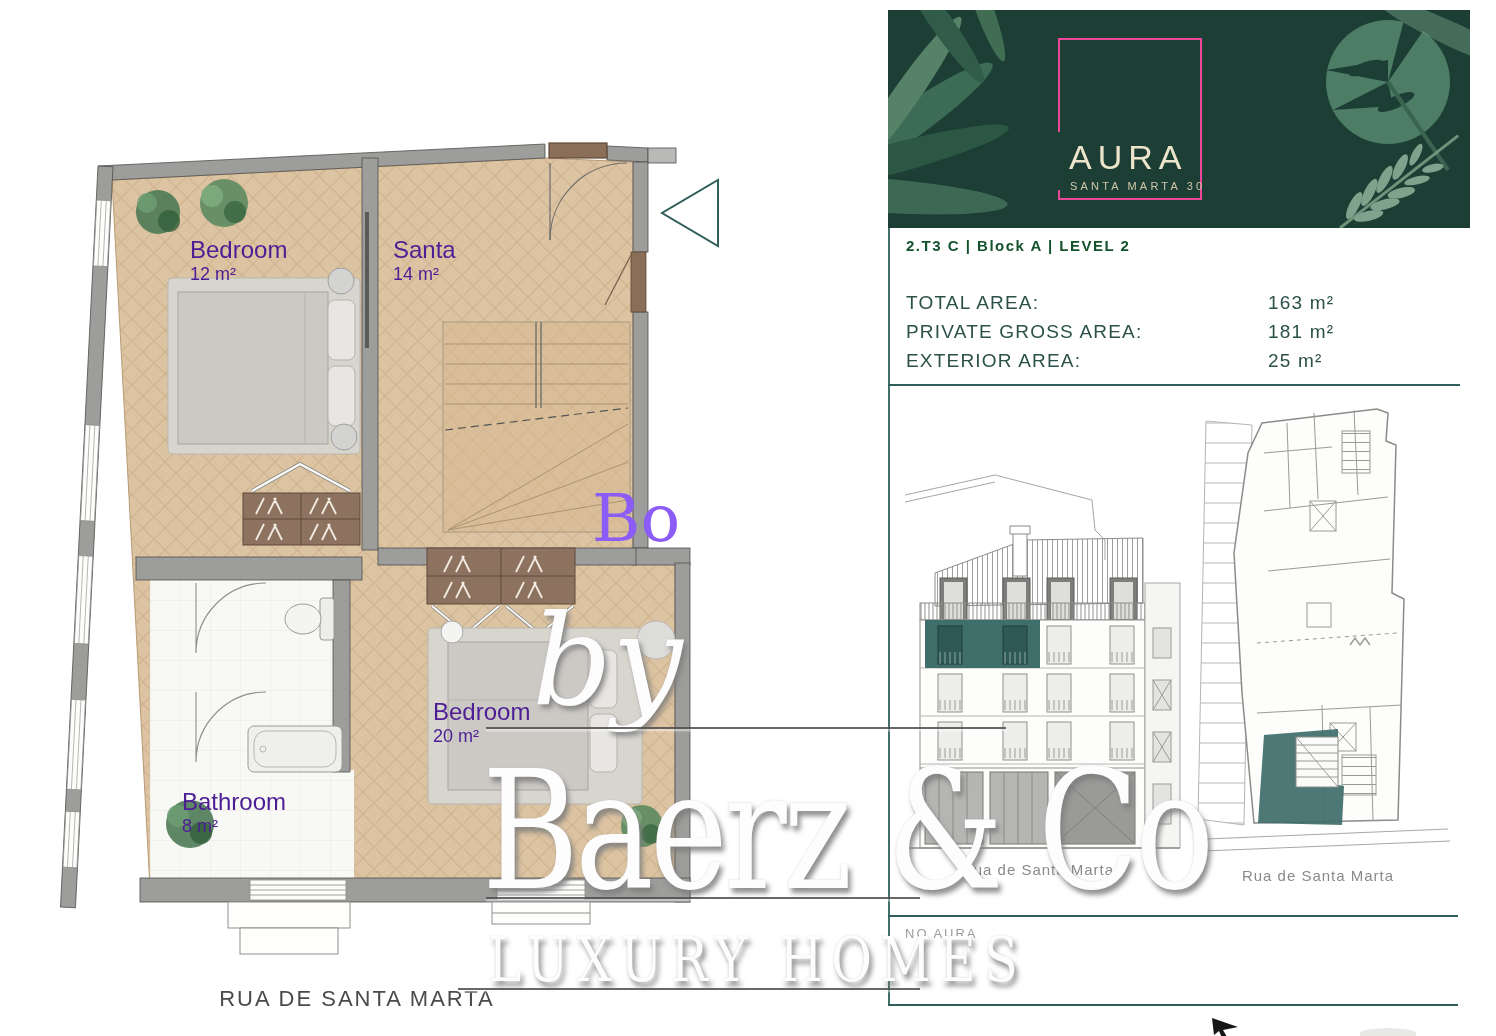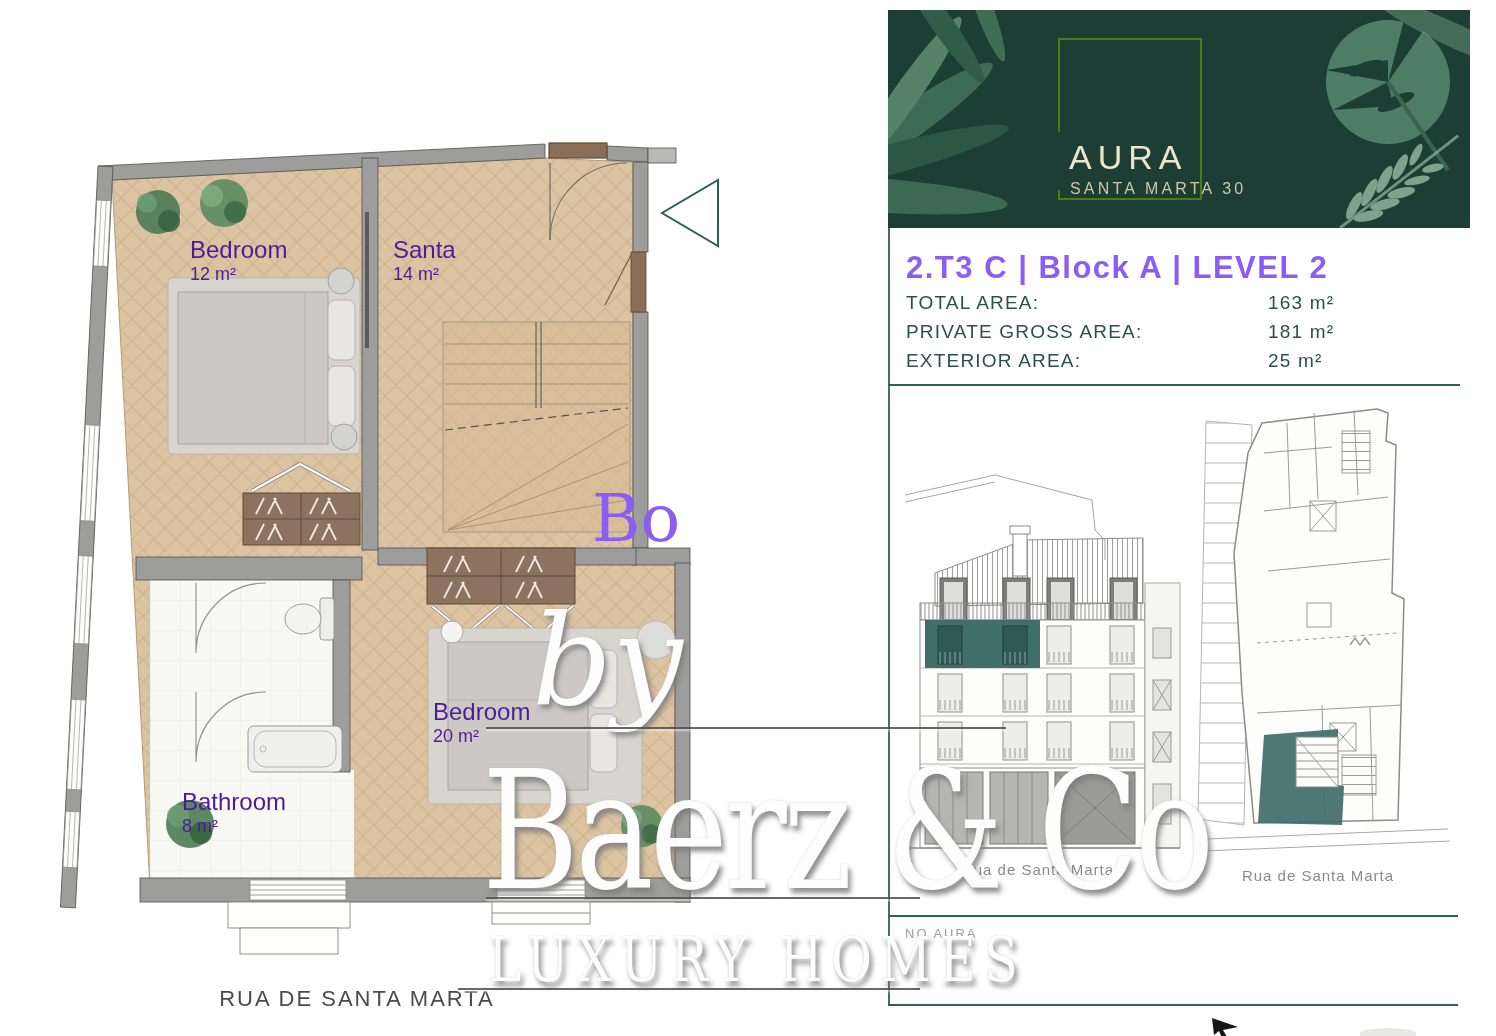--- a/index.html
+++ b/index.html
@@ -1,39 +1,39 @@
 <!DOCTYPE html>
 <html><head>
 <meta charset="utf-8">
 <style>
   html,body{margin:0;padding:0;background:#e8e8e8;}
   .page{position:relative;width:1496px;height:1036px;background:#fff;overflow:hidden;
         font-family:"Liberation Sans",sans-serif;}
   .abs{position:absolute;}
   
-  .unit-title{left:906px;top:250px;font-size:31px;font-weight:700;letter-spacing:1.5px;
-              color:#8b5cf6;}
+  .unit-title{left:906px;top:237px;font-size:15px;font-weight:700;letter-spacing:1.5px;
+              color:#14532d;}
   .areas{left:906px;top:292px;width:560px;display:flex;flex-direction:column;gap:5px;
          font-size:19px;letter-spacing:1.2px;color:#2b5149;}
   .arow{position:relative;height:24px;}
   .arow .val{position:absolute;left:362px;top:0;}
   .tealline{height:2px;background:#2e5f5a;}
   .divider{left:888px;top:228px;width:2px;height:778px;background:#2e5f5a;opacity:.9;}
   .caption{font-size:15px;color:#8a8a8a;letter-spacing:1px;text-align:center;}
   .noscale{left:905px;top:926px;font-size:13px;letter-spacing:2px;color:#9c9c9c;}
   .disclaimer{left:905px;top:942px;width:562px;font-size:13.2px;line-height:1.45;
               letter-spacing:.2px;color:#8f8f8f;text-align:justify;}
   
   .banner{left:888px;top:10px;width:582px;height:218px;background:#1d3e35;overflow:hidden;}
   .logo{position:absolute;left:170px;top:28px;width:140px;height:158px;
-        border:2px solid #4d7c0f;}
+        border:2px solid #ec4899;}
   .logo-mask{position:absolute;left:-4px;top:92px;width:9px;height:58px;background:#1d3e35;}
   .logo-title{position:absolute;left:9px;top:98px;font-size:34px;letter-spacing:6px;
               color:#ece4cb;font-weight:400;white-space:nowrap;}
-  .logo-sub{position:absolute;left:10px;top:140px;font-size:16px;letter-spacing:3.2px;
+  .logo-sub{position:absolute;left:10px;top:140px;font-size:11px;letter-spacing:3.2px;
             color:#cfc6a8;white-space:nowrap;}
   
   .room-label{width:170px;text-align:left;font-size:24px;color:#4c1d95;line-height:1.15;}
   .room-label .area{font-size:18px;}
   .street{left:187px;top:986px;width:340px;text-align:center;font-size:22px;
           letter-spacing:2px;color:#4a4a4a;}
   
   .wm{color:#fdfdfd;font-family:"DejaVu Serif",serif;white-space:nowrap;
       text-shadow:3px 4px 5px rgba(125,125,125,.85), 0 0 1px rgba(150,150,150,.5);
       pointer-events:none;}

